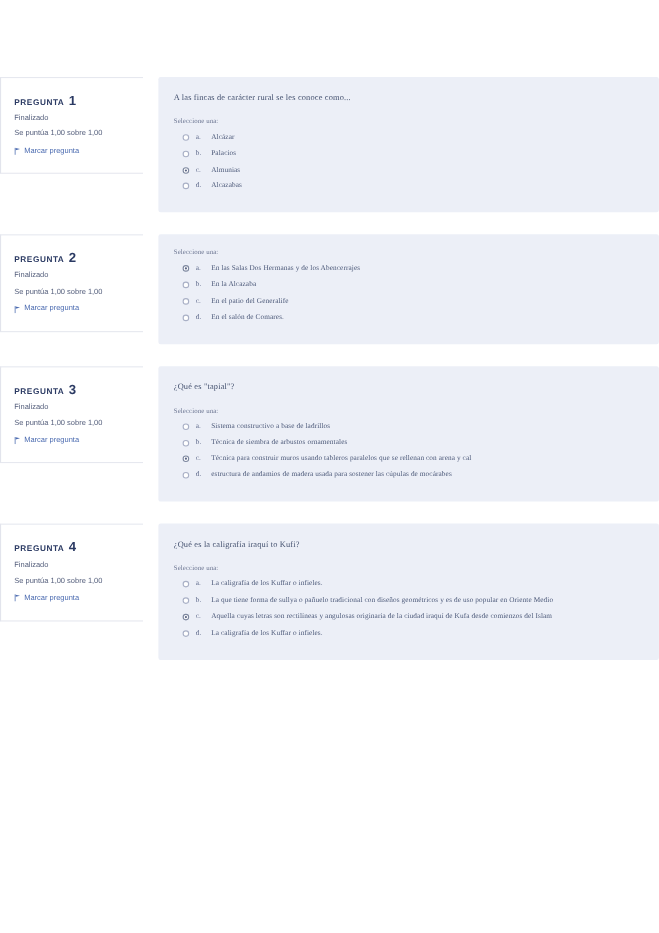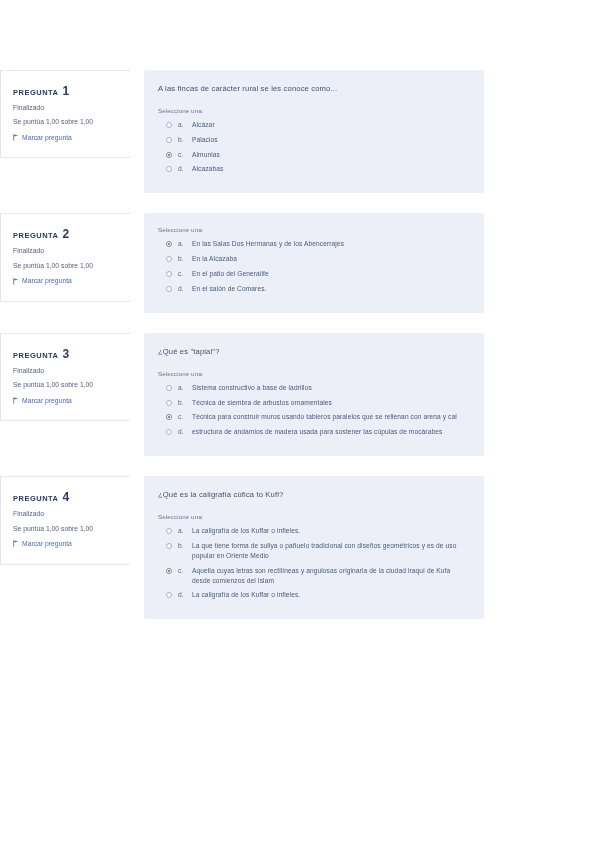--- a/index.html
+++ b/index.html
@@ -17,21 +17,21 @@
   .page {
     position: relative;
     width: 599px;
     height: 848px;
     background: #ffffff;
   }
   .quiz {
     position: absolute;
     left: 0;
     top: 70px;
-    width: 484px;
+    width: 599px;
   }
   .qblock {
     display: flex;
     align-items: flex-start;
     width: 100%;
     box-sizing: border-box;
     padding: 0 0 0 0;
   }
   
   .qinfo {
@@ -95,20 +95,21 @@
   .flag-icon svg { display: block; }
   .qflag-label {
     text-decoration: none;
     color: #4b6bb0;
   }
   
   .qpanel-wrap {
     flex: 1;
     padding: 0 0 0 14px;
     box-sizing: border-box;
+    font-family: Liberation Serif, serif;
   }
   .qpanel {
     background: #eceff7;
     border-radius: 2px;
     padding: 13px 14px 14px 14px;
     box-sizing: border-box;
   }
   .qtext {
     font-size: 7.6px;
     color: #43506e;
@@ -338,21 +339,21 @@
               <svg width="6" height="7" viewBox="0 0 6 7">
                 <path d="M0.7 0.3 L0.7 6.7" stroke="#4b6bb0" stroke-width="0.8"></path>
                 <path d="M1.2 0.6 L5.2 1.5 L1.2 2.6 Z" fill="#4b6bb0"></path>
               </svg>
             </span>
             <span class="qflag-label">Marcar pregunta</span>
           </div>
         </div>
         <div class="qpanel-wrap">
           <div class="qpanel">
-            <div class="qtext">¿Qué es la caligrafía cúfica to Kufi?</div>
+            <div class="qtext">¿Qué es la caligrafía iraquí to Kufi?</div>
             <div class="qprompt">Seleccione una:</div>
             <ul class="answers">
               <li class="answer">
                 <span class="radio"></span>
                 <span class="ans-letter">a.</span>
                 <span class="ans-text">La caligrafía de los Kuffar o infieles.</span>
               </li>
               <li class="answer">
                 <span class="radio"></span>
                 <span class="ans-letter">b.</span>

